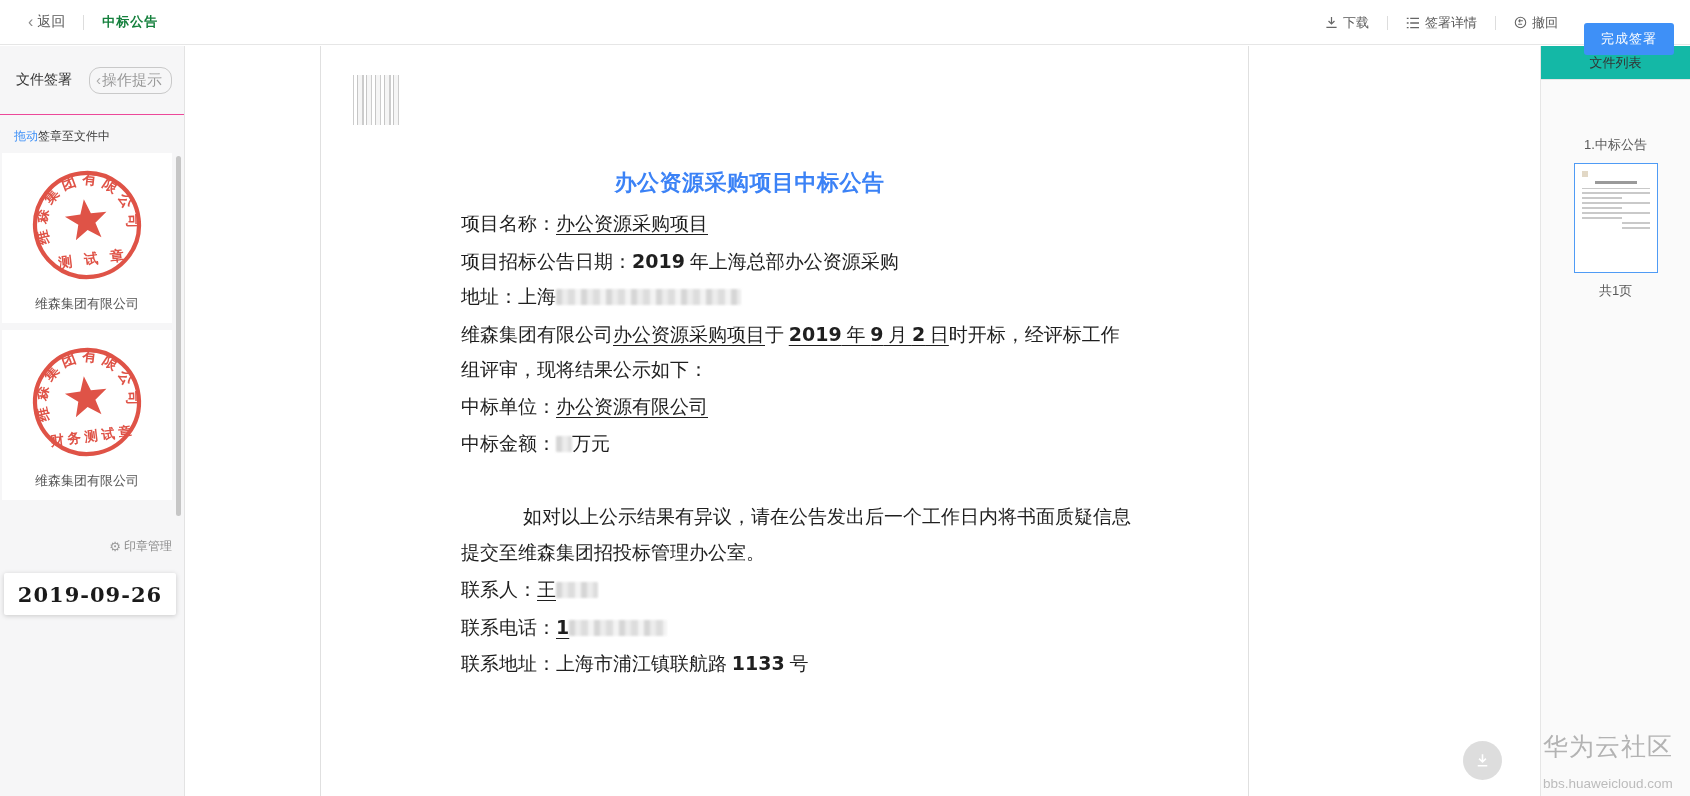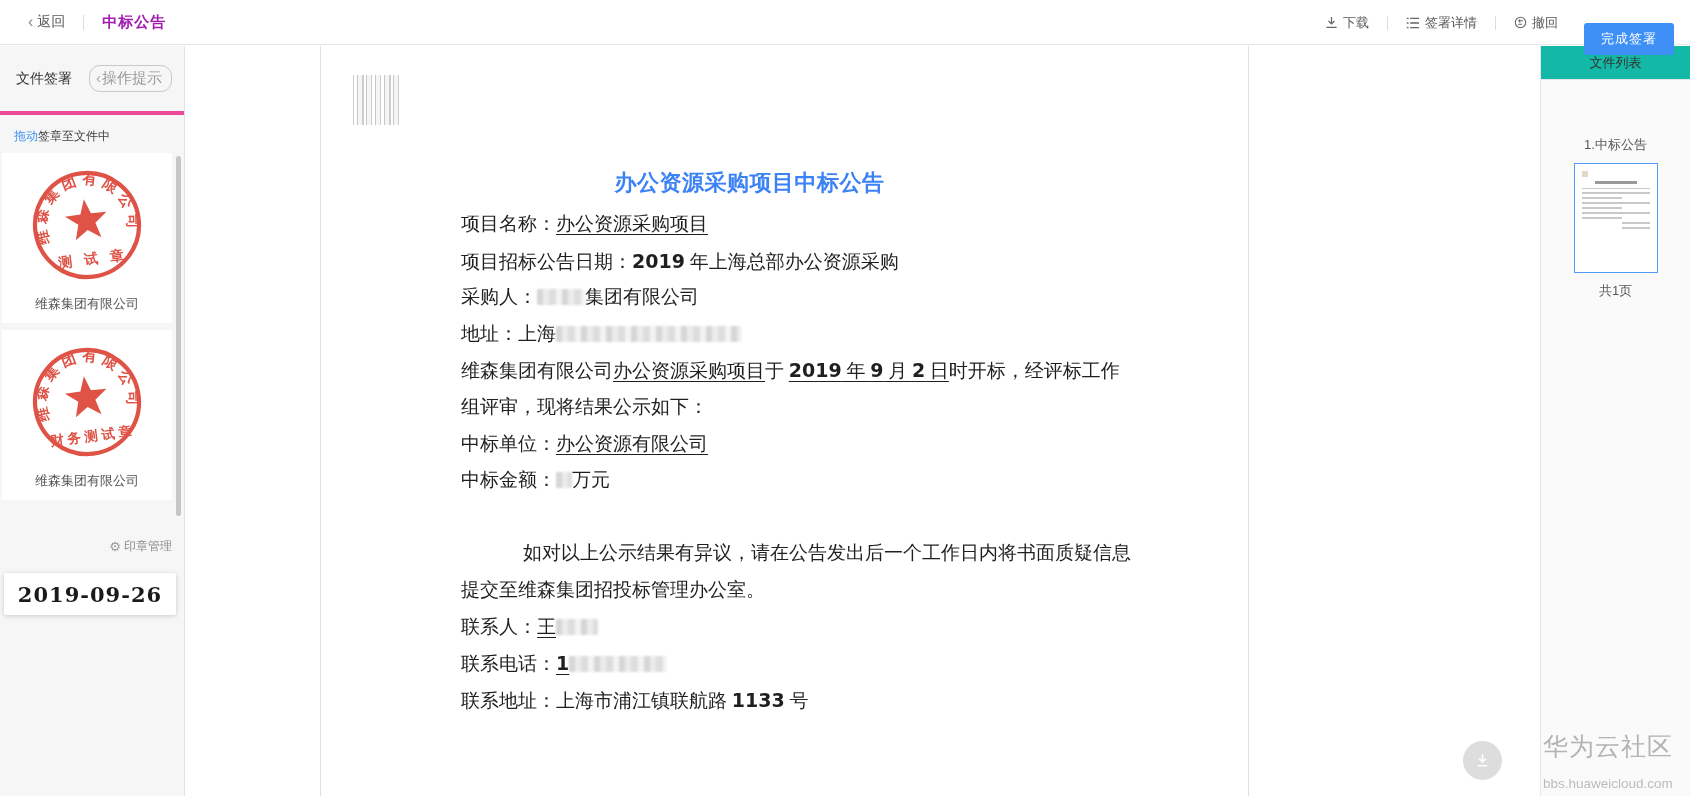--- a/index.html
+++ b/index.html
@@ -8,31 +8,31 @@
     position:relative; overflow:hidden; background:#fff;
     font-family:"Liberation Sans","DejaVu Sans",sans-serif; color:#333;
   }
   
   .topbar { position:absolute; top:0; left:0; right:0; height:45px; background:#fff;
     border-bottom:1px solid #e6e6e6; z-index:30; display:flex; align-items:center; }
   .tb-left { display:flex; align-items:center; margin-left:28px; }
   .back-btn { display:flex; align-items:center; color:#595959; font-size:14px; cursor:pointer; }
   .back-btn .chev { color:#8c8c8c; font-size:16px; margin-right:4px; line-height:1; }
   .tb-divider { width:1px; height:15px; background:#ddd; margin:0 18px; }
-  .tb-title { font-size:15px; color:#a21caf; font-weight:600; letter-spacing:1px; }
+  .tb-title { font-size:13px; color:#15803d; font-weight:600; letter-spacing:1px; }
   .tb-right { position:absolute; right:16px; top:0; height:45px; display:flex; align-items:center; }
   .tb-action { display:flex; align-items:center; gap:5px; color:#595959; font-size:13px; cursor:pointer; padding:0 4px; }
   .tb-sep { width:1px; height:14px; background:#ddd; margin:0 14px; }
   .primary-btn { margin-left:22px; background:#3e90f7; color:#fff; font-size:13px;
     padding:7px 17px; border-radius:3px; border:none; cursor:pointer; letter-spacing:1px;margin-top:32px; }
   
   .lsb { position:absolute; top:46px; left:0; width:185px; bottom:0;
     background:#f6f6f7; border-right:1px solid #e3e3e3; z-index:20; }
   .lsb-head { height:69px; display:flex; align-items:center; justify-content:space-between;
-    padding:0 12px 0 16px; border-bottom:4px solid #ec4899; }
+    padding:0 12px 0 16px; border-bottom:1px solid #ec4899; }
   .lsb-title { font-size:14px; color:#333; }
   .tips-pill { font-size:15px; color:#999; border:1px solid #c9c9c9; border-radius:11px;
     padding:3px 9px 3px 6px; background:#f6f6f7; cursor:pointer; white-space:nowrap; }
   .tips-pill .chev { color:#aaa; margin-right:1px; }
   .drag-hint { font-size:12px; color:#404040; padding:13px 14px 8px 14px; }
   .drag-hint .blue { color:#3e90f7; }
   .seal-card { width:170px; margin-left:2px; background:#fff; margin-bottom:7px;
     display:flex; flex-direction:column; align-items:center; padding:10px 0 10px 0; cursor:grab; }
   .seal-owner { font-size:13px; color:#555; margin-top:8px; }
   .seal-svg { opacity:.95; transform:rotate(-7deg); }
@@ -177,21 +177,20 @@
 </div>
 
 <div class="main">
   <div class="page">
     <div class="barcode"></div>
     <div class="doc-content">
       <div class="doc-title">办公资源采购项目中标公告</div>
       <div>
           <div class="doc-line"><span class="">项目名称：</span><span class="u ">办公资源采购项目</span></div>
           <div class="doc-line"><span class="">项目招标公告日期：</span><span class="num">2019</span><span class=""> 年上海总部办公资源采购</span></div>
-          <div class="doc-line"><span class="">采购人：</span><span><span class="redact" style="width: 48px;"></span></span><span class="">集团有限公司</span></div>
           <div class="doc-line"><span class="">地址：上海</span><span><span class="redact" style="width: 185px;"></span></span></div>
           <div class="doc-line"><span class="">维森集团有限公司</span><span class="u ">办公资源采购项目</span><span class="">于 </span><span class="u num">2019</span><span class="u "> 年 </span><span class="u num">9</span><span class="u "> 月 </span><span class="u num">2</span><span class="u "> 日</span><span class="">时开标，经评标工作</span></div>
           <div class="doc-line"><span class="">组评审，现将结果公示如下：</span></div>
           <div class="doc-line"><span class="">中标单位：</span><span class="u ">办公资源有限公司</span></div>
           <div class="doc-line"><span class="">中标金额：</span><span class="u"><span class="redact" style="width: 16px;"></span></span><span class="">万元</span></div>
           <div class="doc-line"></div>
           <div class="doc-line indent"><span class="">如对以上公示结果有异议，请在公告发出后一个工作日内将书面质疑信息</span></div>
           <div class="doc-line"><span class="">提交至维森集团招投标管理办公室。</span></div>
           <div class="doc-line"><span class="">联系人：</span><span class="u ">王</span><span class="u"><span class="redact" style="width: 42px;"></span></span></div>
           <div class="doc-line"><span class="">联系电话：</span><span class="u num">1</span><span class="u"><span class="redact" style="width: 98px;"></span></span></div>

